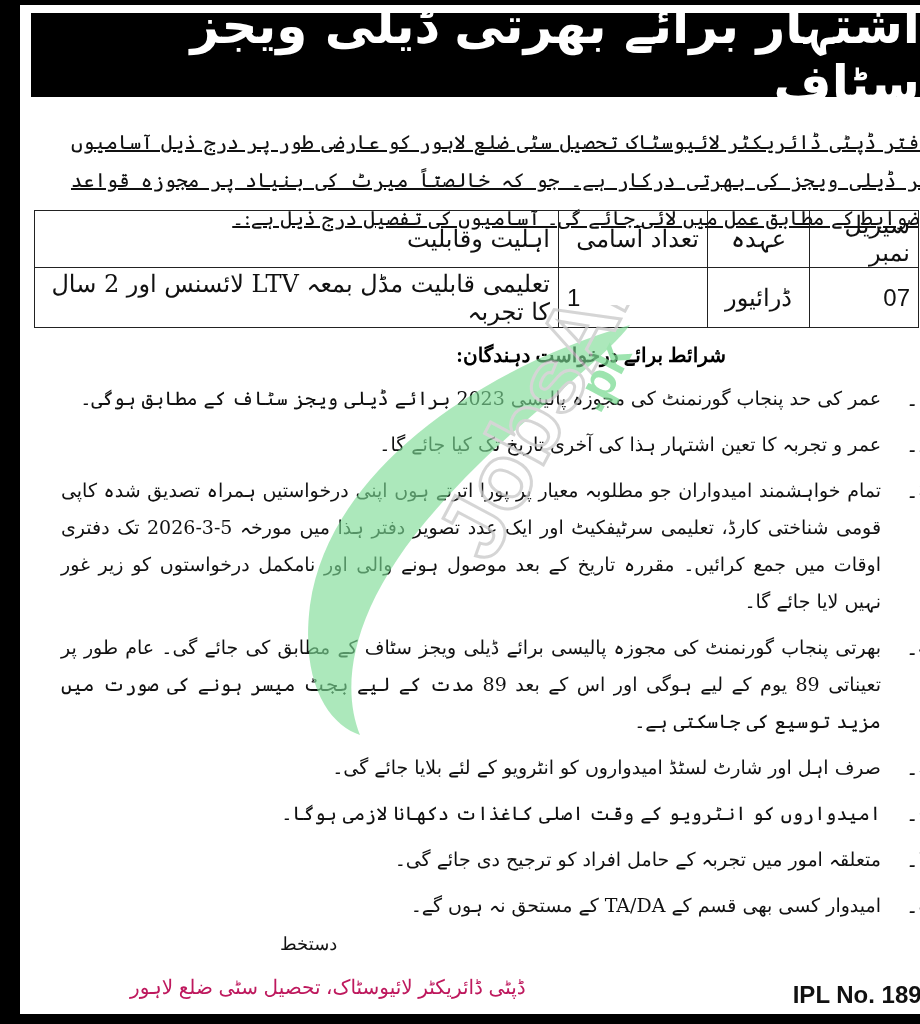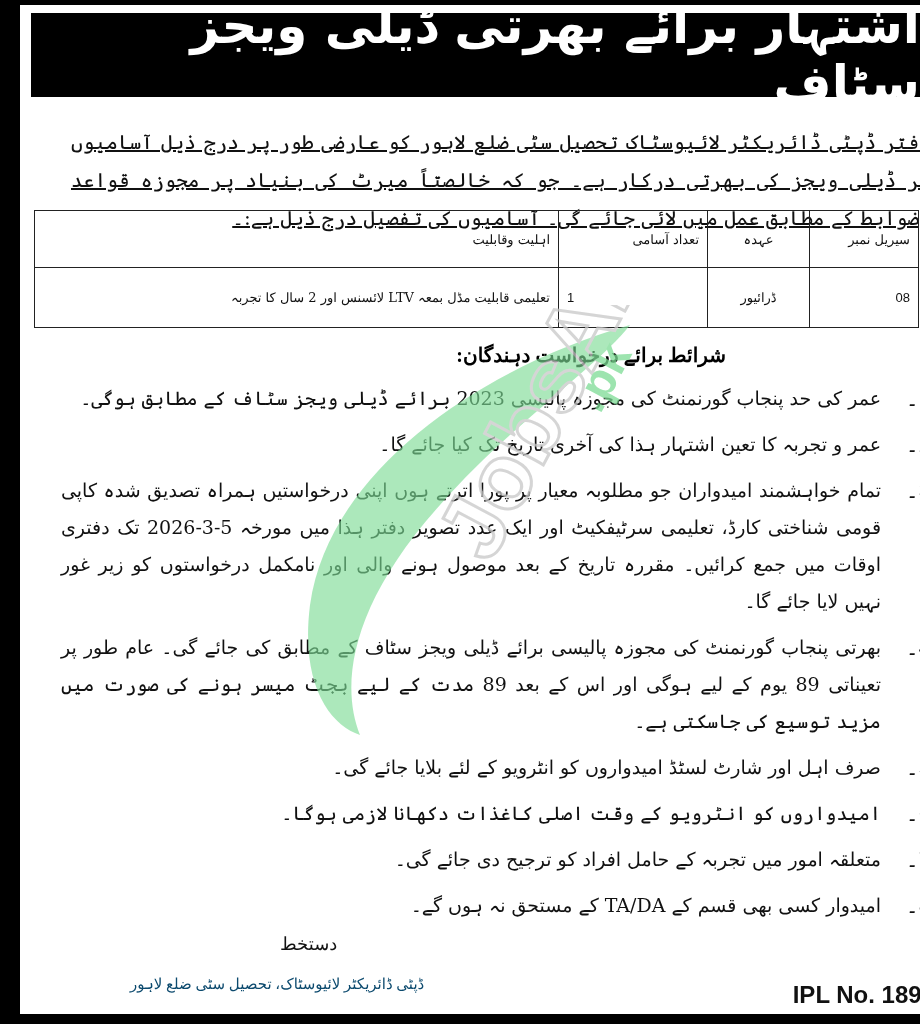--- a/index.html
+++ b/index.html
@@ -6,37 +6,37 @@
   body { width:920px; height:1024px; background:#000; position:relative; overflow:hidden;
          font-family:"DejaVu Sans", sans-serif; }
   .page { position:absolute; left:20px; top:5px; width:905px; height:1009px; background:#fff;padding-left:26px; }
   .banner { position:absolute; left:11px; top:8px; width:889px; height:84px; background:#000;
             color:#fff; display:flex; align-items:center; justify-content:center;
             font-family:"DejaVu Sans", sans-serif; font-weight:bold; font-size:50px; direction:rtl; letter-spacing:1px; }
   .intro { position:absolute; right:20px; top:98px; width:860px; direction:rtl; text-align:justify;
            font-family:"DejaVu Serif", serif; font-size:20px; line-height:38px; color:#111;text-decoration:underline; }
   table.posts { position:absolute; left:14px; top:205px; width:885px; height:118px;
                 border-collapse:collapse; direction:rtl; font-family:"DejaVu Serif", serif; color:#111; }
-  table.posts td, table.posts th { border:1.5px solid #222; padding:0 8px; font-weight:normal; font-size:13px; }
+  table.posts td, table.posts th { border:1.5px solid #222; padding:0 8px; font-weight:normal; font-size:24px; }
   table.posts th { height:56px; }
   table.posts td { height:58px; }
   .c-serial { width:92px; text-align:right; }
   .c-post { width:85px; text-align:center; }
   .c-count { width:132px; text-align:right; }
   .c-qual { text-align:right; }
   .num { font-family:"Liberation Sans", sans-serif; font-size:22px; }
   .cond-title { position:absolute; right:225px; top:338px; direction:rtl;
                 font-family:Liberation Serif, serif; font-weight:bold; font-size:20px; color:#000000; }
   .conds { position:absolute; right:20px; top:375px; width:870px; direction:rtl; margin:0; padding:0; list-style:none;
            font-family:"DejaVu Serif", serif; font-size:19px; color:#111; }
   .conds li { display:flex; line-height:37px; margin-bottom:9px; }
   .conds .n { flex:0 0 50px; font-family:"Liberation Sans", sans-serif; font-size:22px; text-align:right; }
   .conds .t { flex:1; text-align:justify; }
   .sig-label { position:absolute; left:260px; top:928px; font-family:"DejaVu Serif", serif; font-size:18px; direction:rtl; color:#111; }
-  .sig-name { position:absolute; left:110px; top:970px; font-family:Liberation Serif, serif; font-size:15px; direction:rtl; color:#0c4a6e; }
+  .sig-name { position:absolute; left:110px; top:970px; font-family:Liberation Sans, sans-serif; font-size:20px; direction:rtl; color:#be185d; }
   .ipl { position:absolute; right:16px; top:976px; font-family:"Liberation Sans", sans-serif; font-weight:bold; font-size:24px; color:#111;margin-left:44px; }
   .watermark { position:absolute; left:250px; top:300px; width:420px; height:440px; pointer-events:none; opacity:0.75; }
 </style>
 </head>
 <body>
 
 <div class="page">
 
   <div class="banner">
     <span>اشتہار برائے بھرتی ڈیلی ویجز سٹاف</span>
@@ -46,21 +46,21 @@
 
   <table class="posts">
     <tbody>
         <tr>
       <th class="c-serial">سیریل نمبر</th>
       <th class="c-post">عہدہ</th>
       <th class="c-count">تعداد آسامی</th>
       <th class="c-qual">اہلیت وقابلیت</th>
     </tr>
     <tr>
-      <td class="c-serial num">08</td>
+      <td class="c-serial num">07</td>
       <td class="c-post">ڈرائیور</td>
       <td class="c-count num" style="text-align:left">1</td>
       <td class="c-qual">تعلیمی قابلیت مڈل بمعہ LTV لائسنس اور 2 سال کا تجربہ</td>
     </tr>
   </tbody>
     </table>
 
   <div class="cond-title">شرائط برائے درخواست دہندگان:</div>
 
   <ul class="conds">

